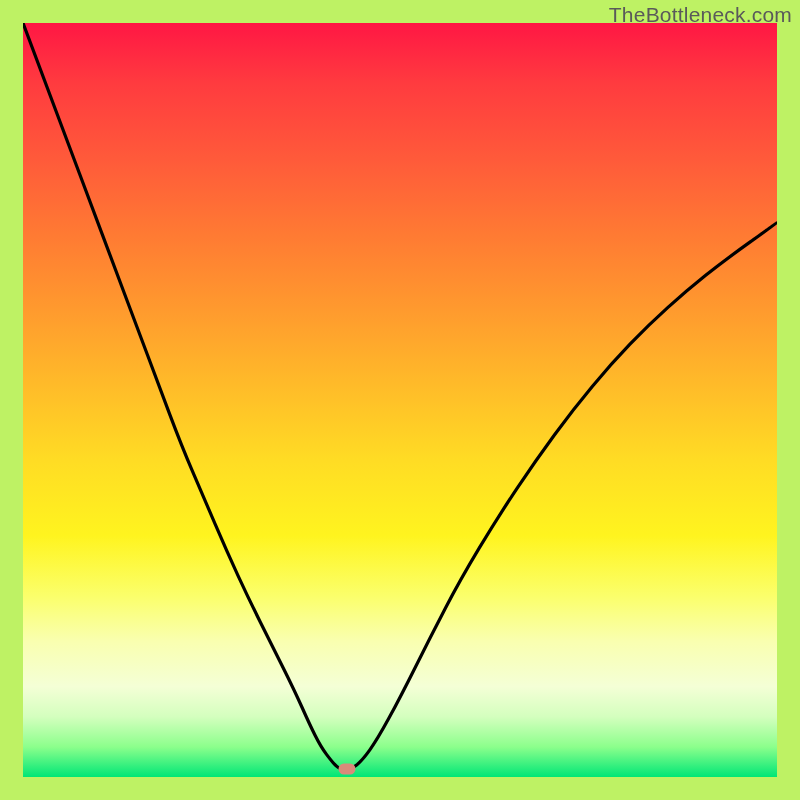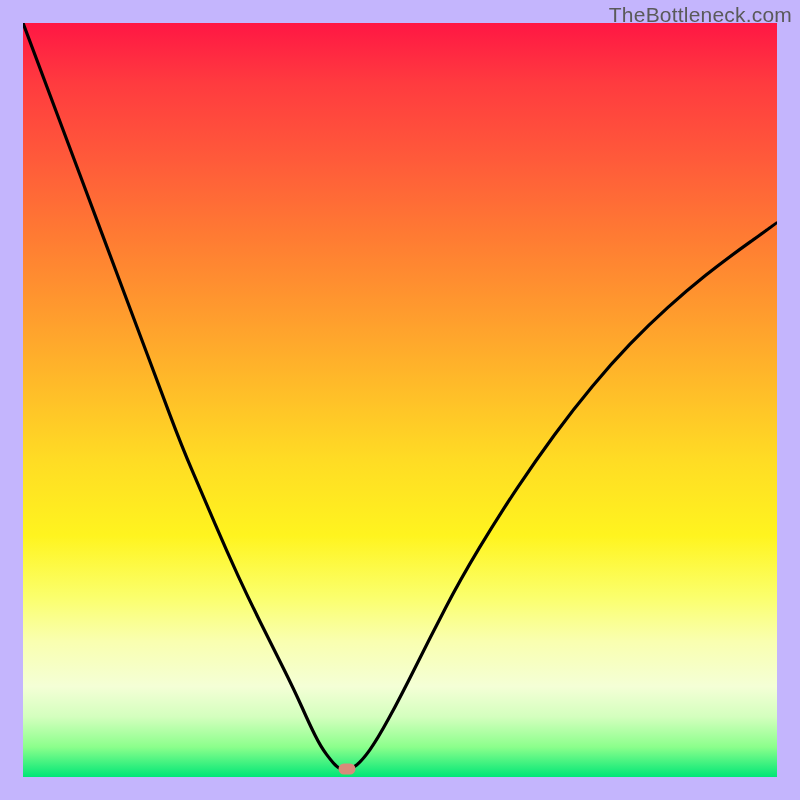--- a/index.html
+++ b/index.html
@@ -8,21 +8,21 @@
     width: 800px;
     height: 800px;
     overflow: hidden;
     background: #000;
     font-family: Arial, Helvetica, sans-serif;
   }
   .frame {
     position: relative;
     width: 800px;
     height: 800px;
-    background: #c4b5fd;
+    background: #bef264;
   }
   .plot {
     position: absolute;
     left: 23px;
     top: 23px;
     width: 754px;
     height: 754px;
     
     background: linear-gradient(
       to bottom,

